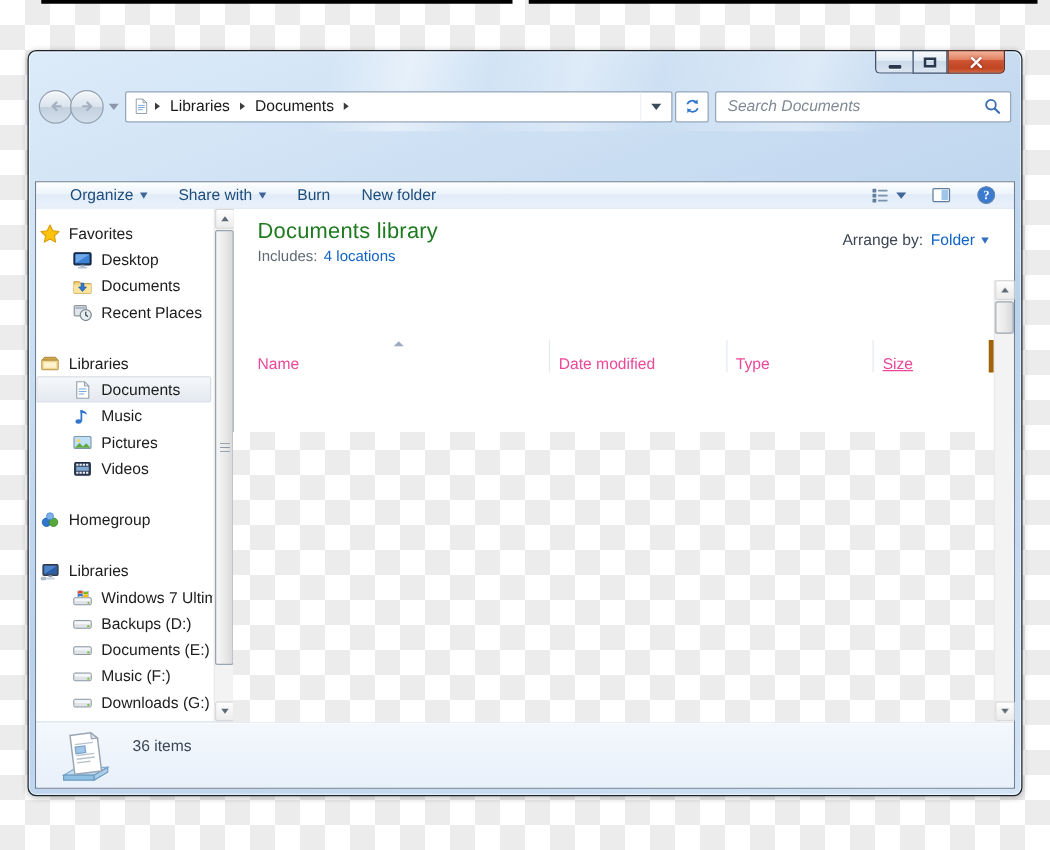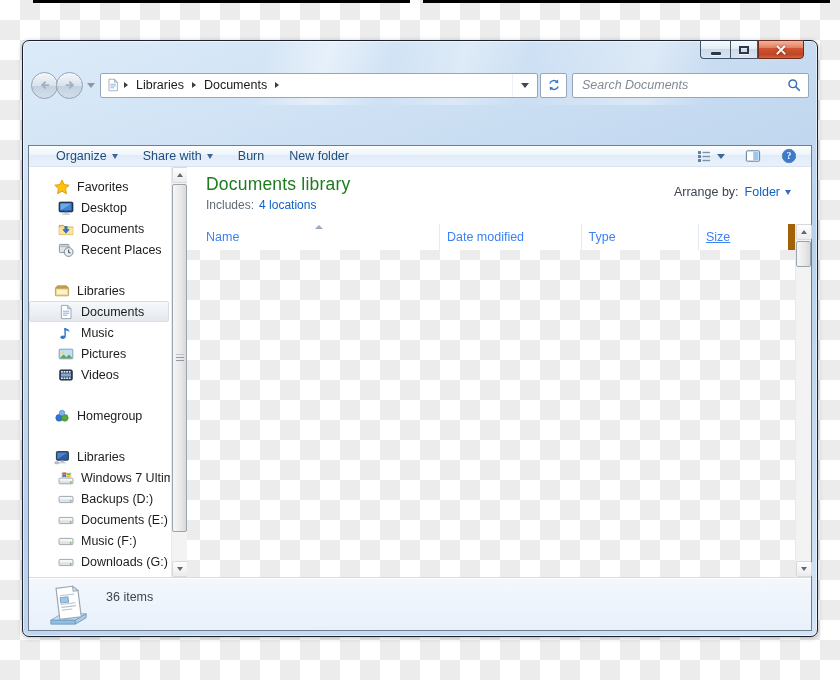--- a/index.html
+++ b/index.html
@@ -80,21 +80,21 @@
   .tb-iconbtn{display:flex;align-items:center;gap:5px;padding:3px 4px;}
 
   .body-row{flex:1;display:flex;min-height:0;position:relative;}
 
   
   .sidebar{width:142px;overflow:hidden;padding-top:9px;box-sizing:border-box;background:#fff;}
   .side-section{margin-top:20px;}
   .side-section:first-child{margin-top:0;}
   .side-item{height:21px;display:flex;align-items:center;white-space:nowrap;overflow:hidden;
     font-size:12.5px;color:#1c1c1c;box-sizing:border-box;border:1px solid transparent;border-radius:2px;}
-  .side-item.lvl0{padding-left:24px;}
+  .side-item.lvl0{padding-left:2px;}
   .side-item.lvl1{padding-left:28px;}
   .side-item .lbl{margin-left:7px;overflow:hidden;}
   .side-item.selected{background:linear-gradient(#f6f8fa,#e4e9ef);border-color:#d8dee6;
     margin-right:2px;}
   .icon{display:inline-flex;align-items:center;justify-content:center;flex:0 0 auto;}
   .icon svg{width:16px;height:16px;display:block;}
   .icon.sm svg{width:14px;height:14px;}
 
   
   .vscroll{width:16px;background:#f3f3f3;position:relative;box-sizing:border-box;
@@ -107,40 +107,40 @@
   .sb-tri-up{width:0;height:0;border-left:3.5px solid transparent;border-right:3.5px solid transparent;
     border-bottom:4.5px solid #5e6a75;}
   .sb-tri-down{width:0;height:0;border-left:3.5px solid transparent;border-right:3.5px solid transparent;
     border-top:4.5px solid #5e6a75;}
   .sb-thumb{position:absolute;left:0;width:15px;border:1px solid #9aa4ae;border-radius:2px;
     background:linear-gradient(90deg,#f6f6f6,#e8e8e8 60%,#d9d9d9);box-sizing:border-box;}
   .sb-grip{position:absolute;left:50%;top:50%;transform:translate(-50%,-50%);width:8px;height:7px;
     background:repeating-linear-gradient(#8f9aa5 0 1px,transparent 1px 3px);}
 
   
-  .main{flex:1;display:flex;flex-direction:column;position:relative;min-width:0;}
+  .main{flex:1;display:flex;flex-direction:column;position:relative;min-width:0;gap:48px;}
   .lib-header{height:57px;background:#fff;position:relative;padding:7px 0 0 19px;box-sizing:border-box;}
   .lib-title{font-size:17.5px;color:var(--green,#1e7a1e);letter-spacing:.2px;}
   .includes-row{margin-top:3px;font-size:12px;}
   .includes-label{color:#5f6a75;}
   .includes-link{color:var(--link,#0f62c6);margin-left:5px;}
   .arrange{position:absolute;right:20px;top:18px;font-size:12.5px;display:flex;align-items:center;gap:6px;}
   .arrange-label{color:#3c4653;}
   .arrange-value{color:var(--link,#0f62c6);display:flex;align-items:center;gap:5px;}
   .arrange-value .tri-down{border-top-color:#2f6ec2;border-left-width:3.6px;border-right-width:3.6px;}
 
   .col-row{height:26px;display:flex;margin-left:12px;margin-right:16px;background:#fff;
     position:relative;}
-  .col{position:relative;display:flex;align-items:center;padding-left:7px;box-sizing:border-box;
-    font-size:12.5px;color:#3b82f6;border-left:1px solid #e3ebf4;}
+  .col{position:relative;display:flex;align-items:flex-end;padding-left:7px;box-sizing:border-box;
+    font-size:12.5px;color:#ec4899;border-left:1px solid #e3ebf4;}
   .col:first-child{border-left:none;}
   .col:nth-child(1){width:254px;}
   .col:nth-child(2){width:120px;}
   .col:nth-child(3){width:124px;margin-left:28px;}
-  .col:nth-child(4){width:102px;border-right:7px solid #a16207;text-decoration:underline;}
+  .col:nth-child(4){width:102px;border-right:4px solid #a16207;text-decoration:underline;}
   .sort-glyph{position:absolute;top:1px;left:50%;transform:translateX(-50%);width:0;height:0;
     border-left:4px solid transparent;border-right:4px solid transparent;
     border-bottom:4.5px solid #9aaabf;}
   .list-area{flex:1;background-image:repeating-conic-gradient(#ececec 0% 25%, #ffffff 0% 50%);
     background-size:40px 40px;background-attachment:fixed;}
   .main-scroll{position:absolute;right:0;top:57px;bottom:0;}
   .side-scroll{position:relative;}
 
   
   .details{height:53px;border-top:1px solid #cfdcea;display:flex;align-items:flex-start;

